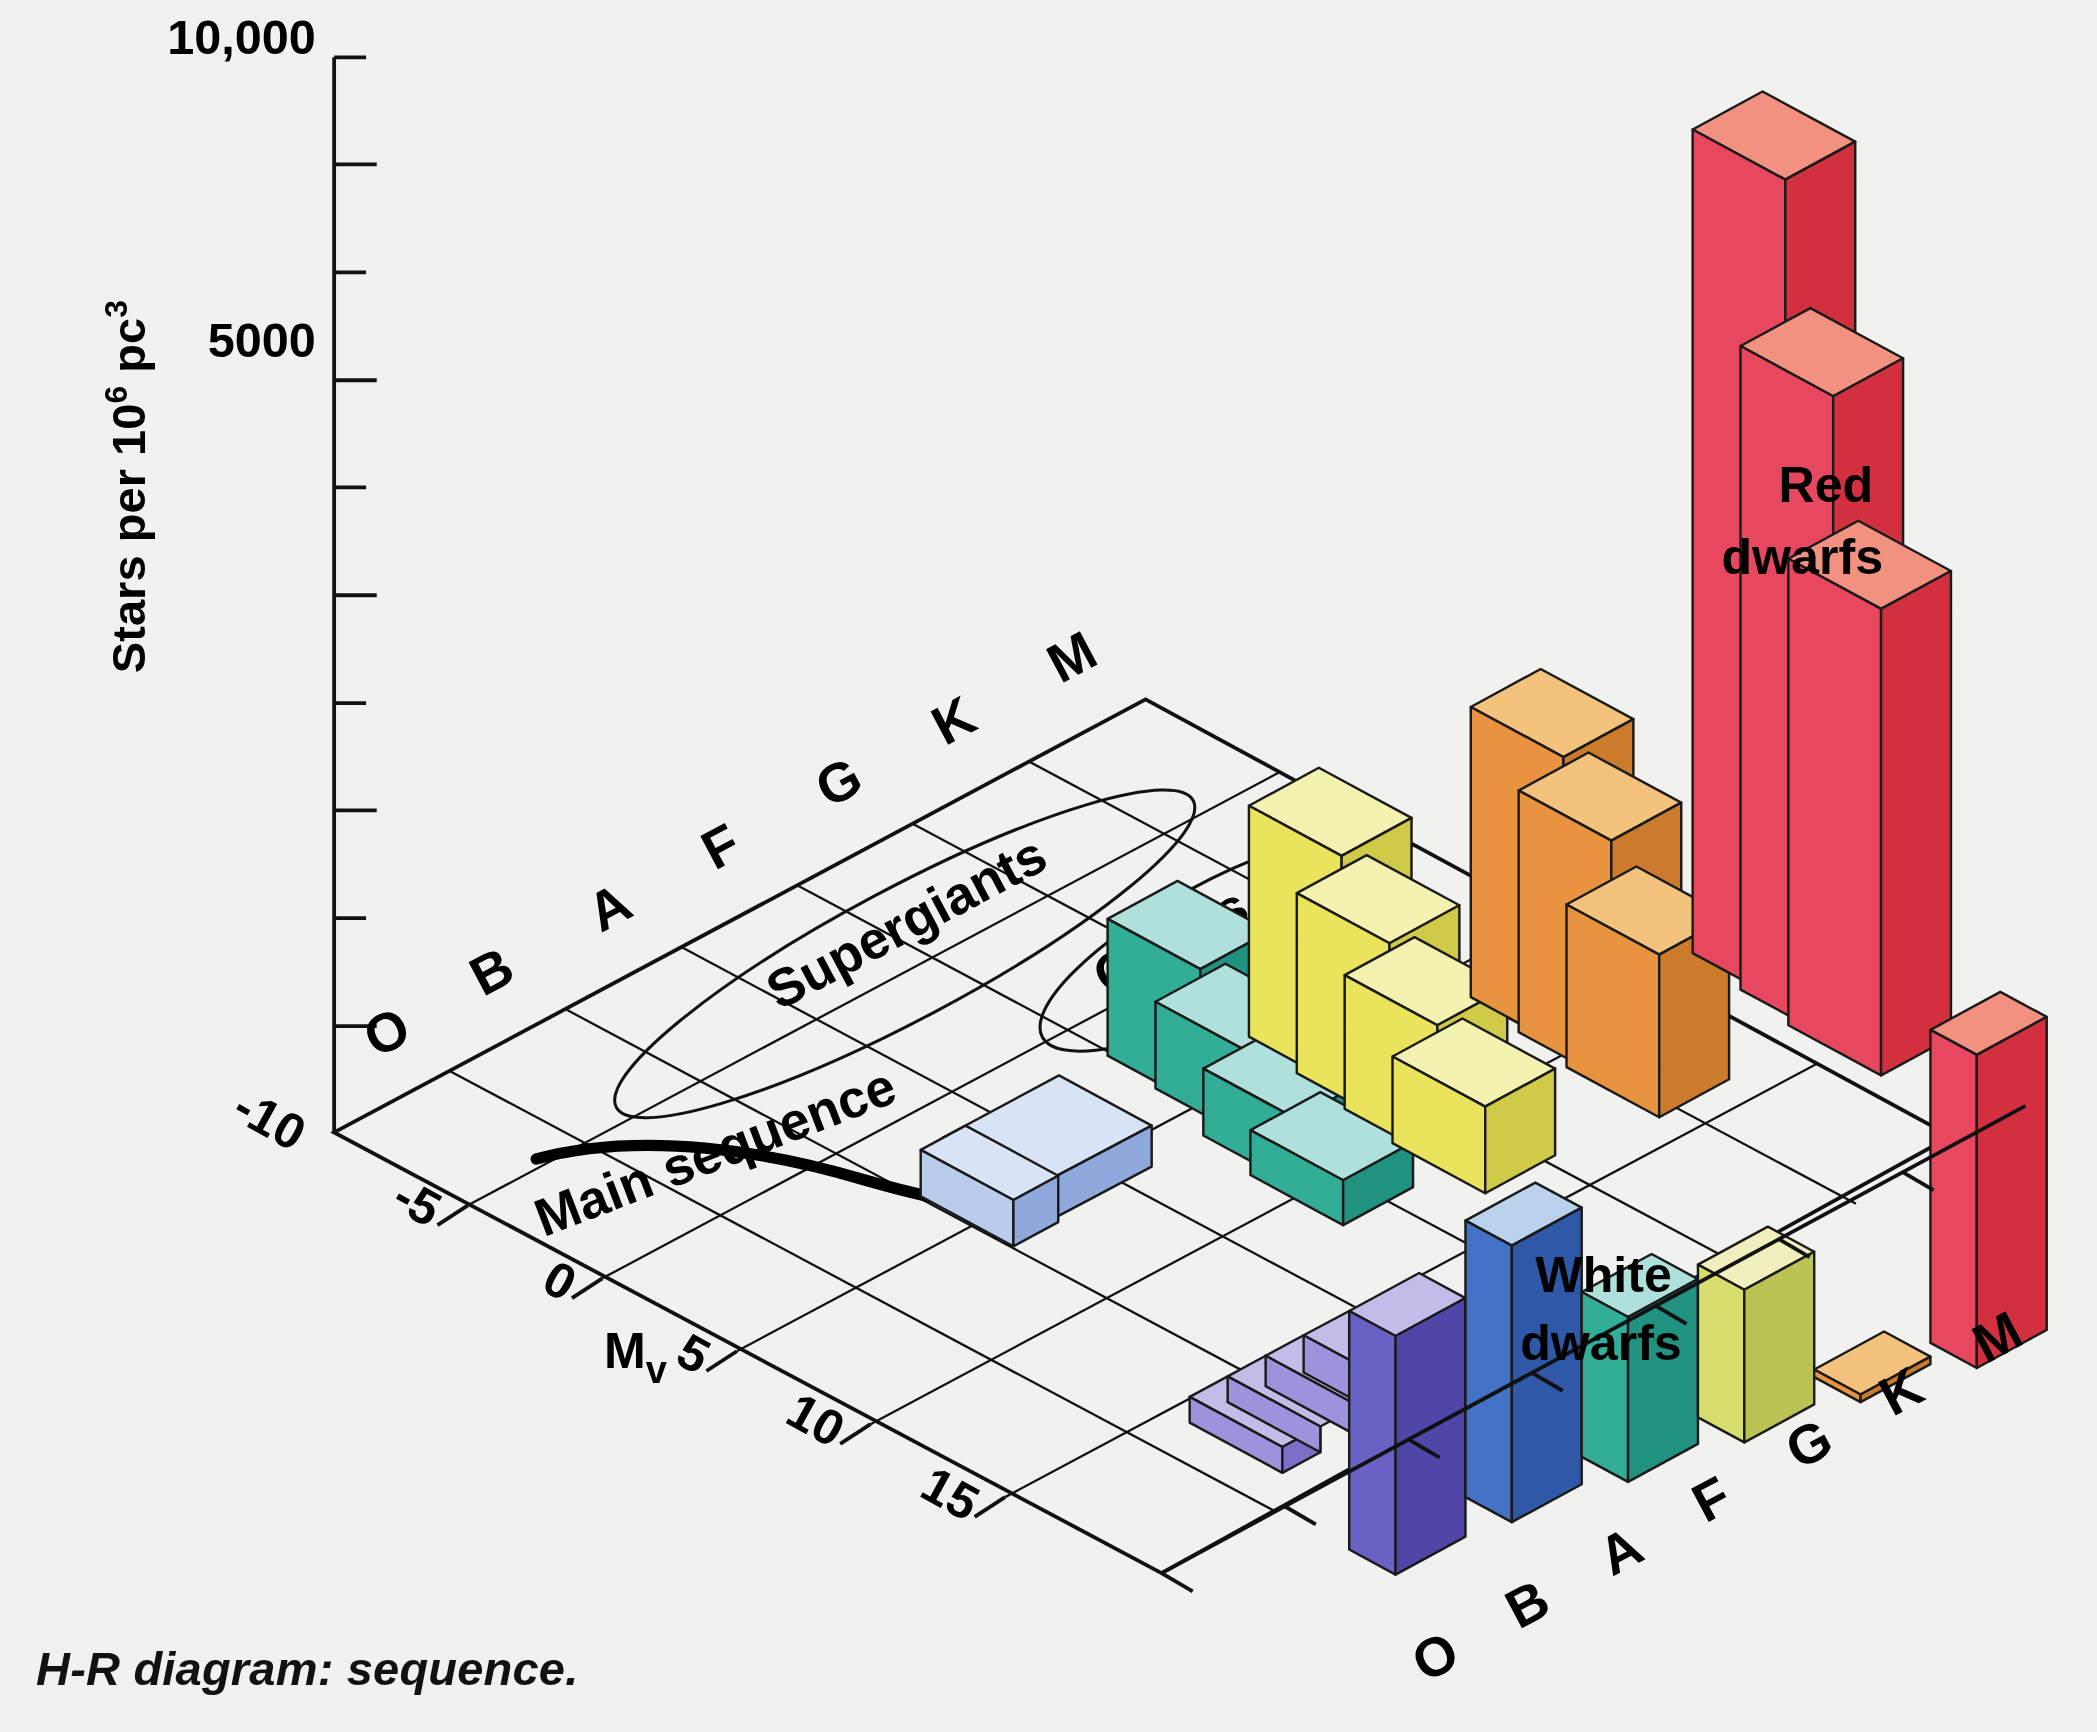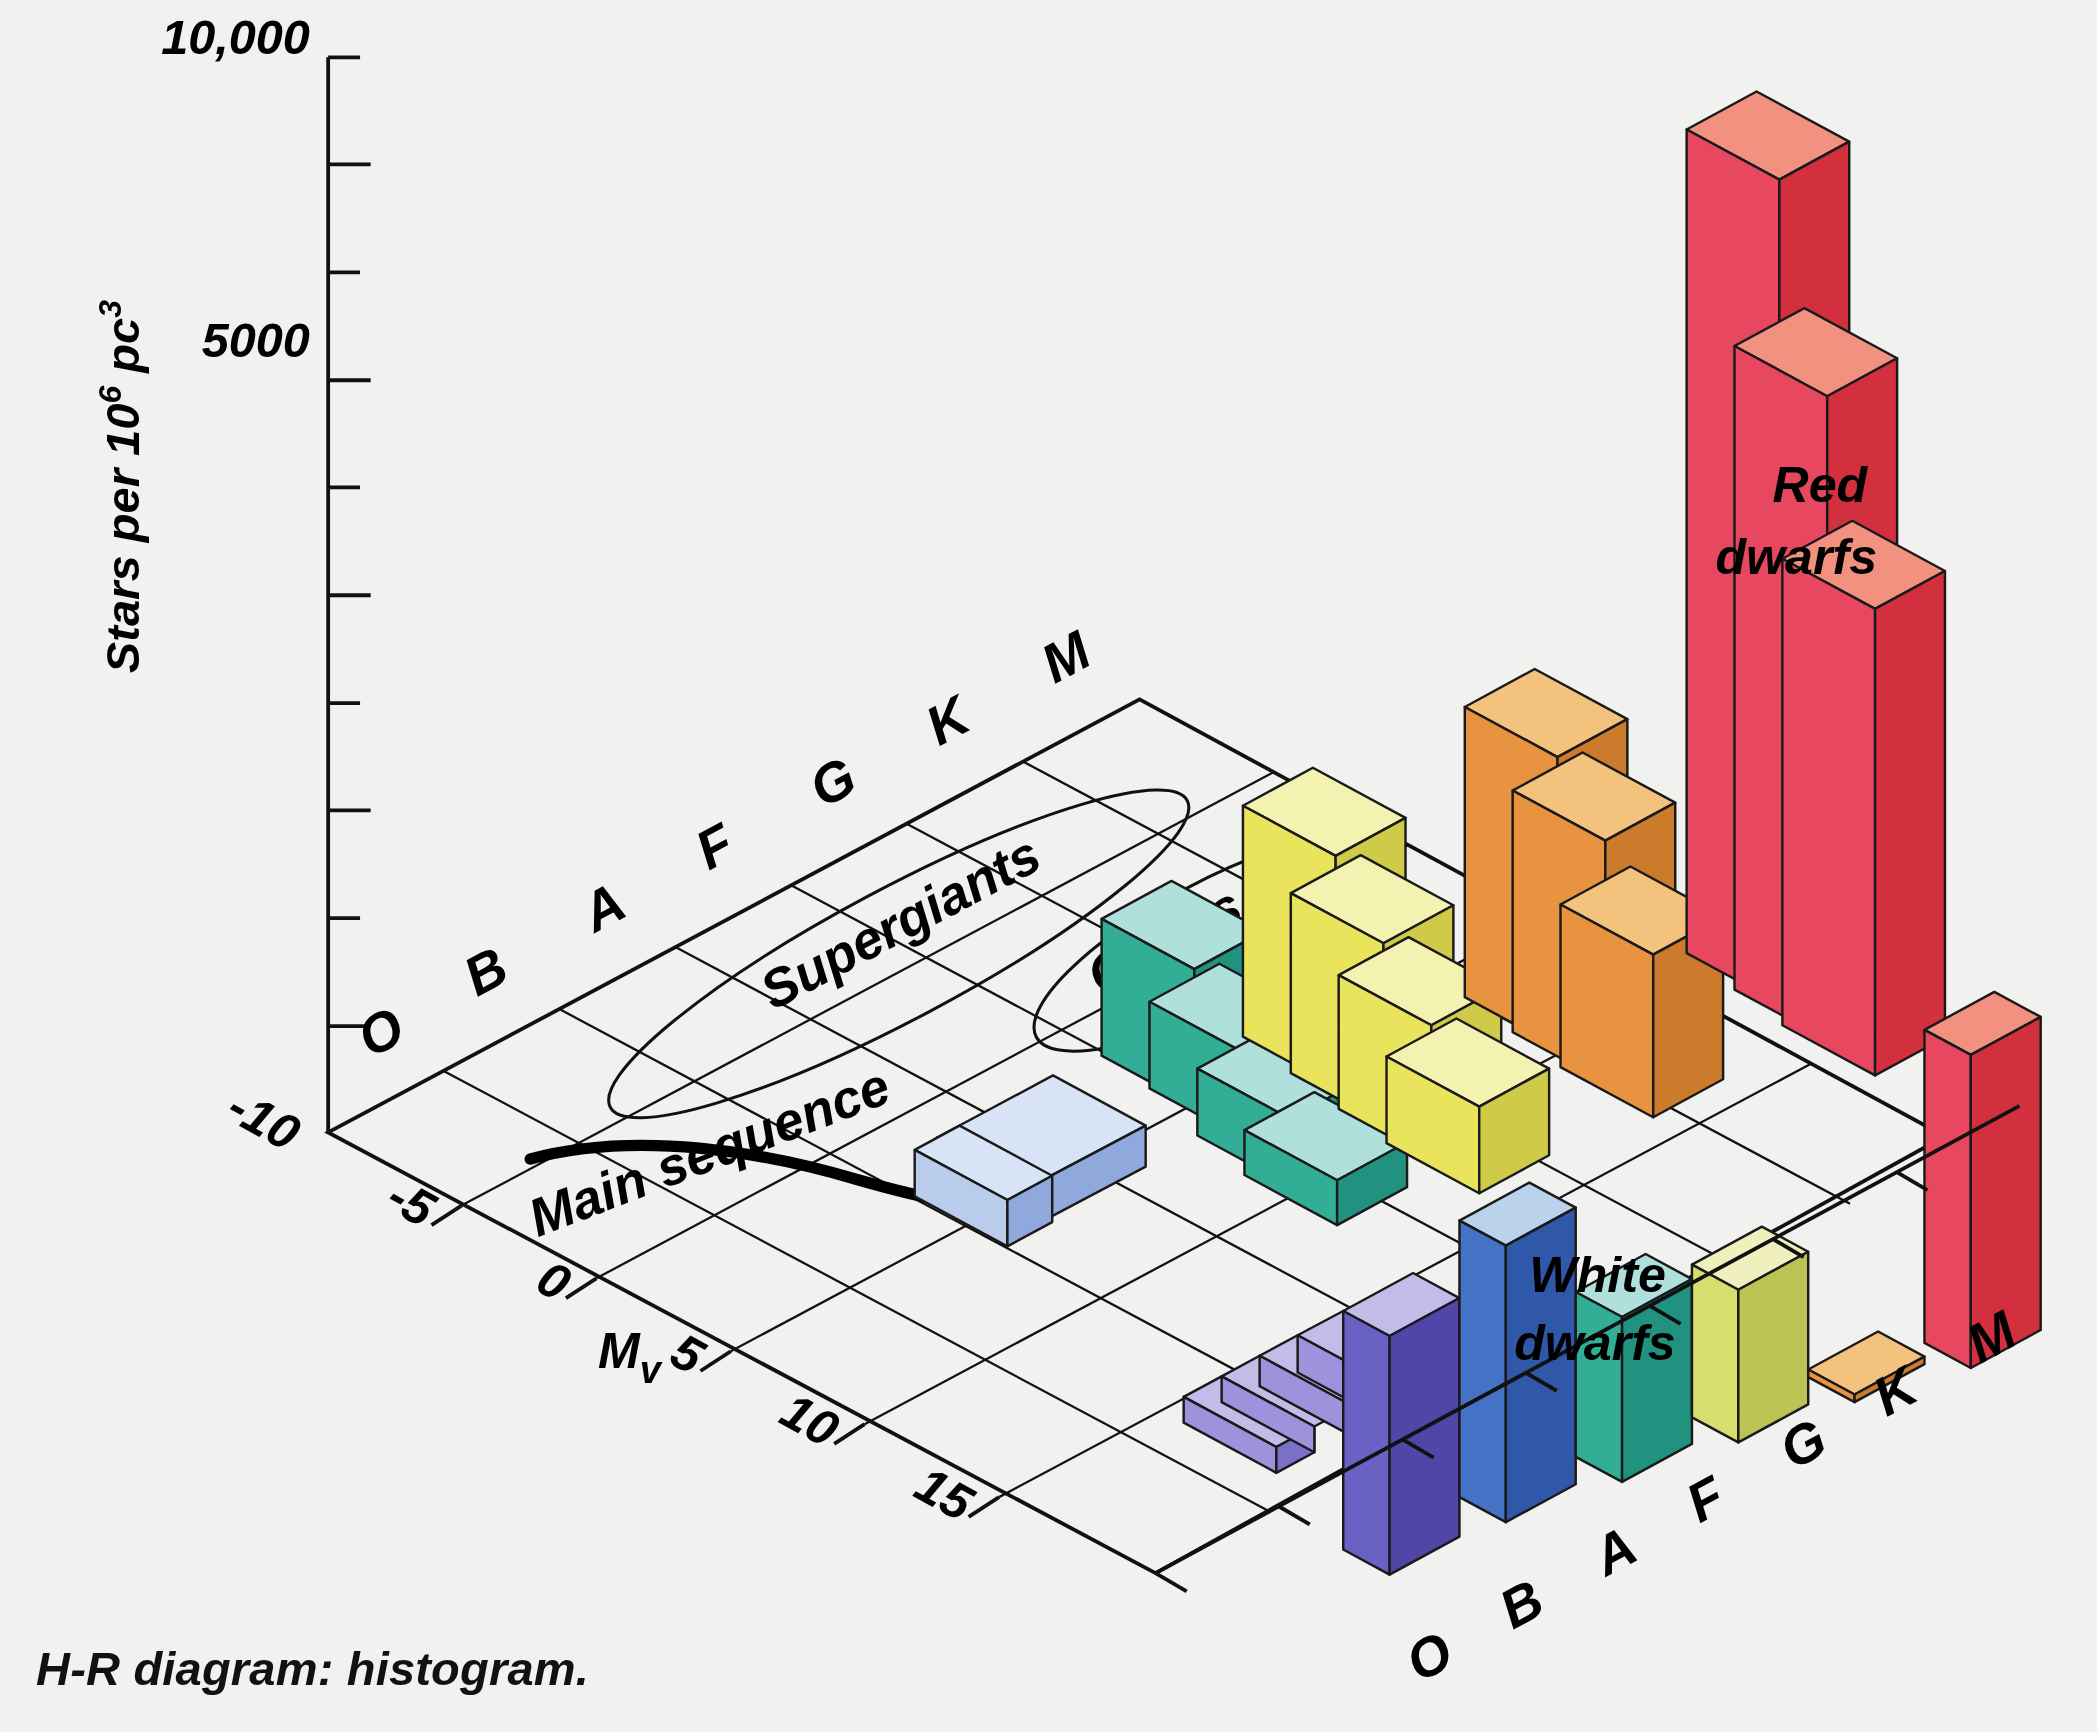--- a/index.html
+++ b/index.html
@@ -3,21 +3,21 @@
 <meta charset="utf-8">
 <style>
   html,body{margin:0;padding:0;}
   body{
     width:2097px;height:1733px;
     background:#F1F1EF;
     font-family:"Liberation Sans", sans-serif;
     overflow:hidden;
     position:relative;
   }
-  #root{position:absolute;left:6px;top:0;width:1937px;height:1733px;font-style:italic;}
+  #root{position:absolute;left:12px;top:0;width:1937px;height:1733px;}
   svg{display:block;}
   .caption{
     position:absolute;left:36px;top:1641px;
     font-size:47px;font-weight:bold;font-style:italic;
     color:#111;letter-spacing:0.2px;
     font-family:"Liberation Sans", sans-serif;
   }
   .ylabeltext{font-size:62px;font-weight:bold;fill:#000;}
   .ytick-label{font-size:64px;font-weight:bold;fill:#000;}
   .spec-label{font-size:72px;font-weight:bold;fill:#000;}
@@ -269,14 +269,14 @@
     <text class="grp-label" x="2325" y="660" font-size="74">Red</text>
     <text class="grp-label" x="2250" y="755" font-size="74">dwarfs</text>
 
     <text class="grp-label" x="2005" y="1700" font-size="74">White</text>
     <text class="grp-label" x="1985" y="1790" font-size="74">dwarfs</text>
   </g>
 
 </svg>
 </div>
 
-<div class="caption">H-R diagram: histogram.</div>
+<div class="caption">H-R diagram: sequence.</div>
 
 
 </body></html>

